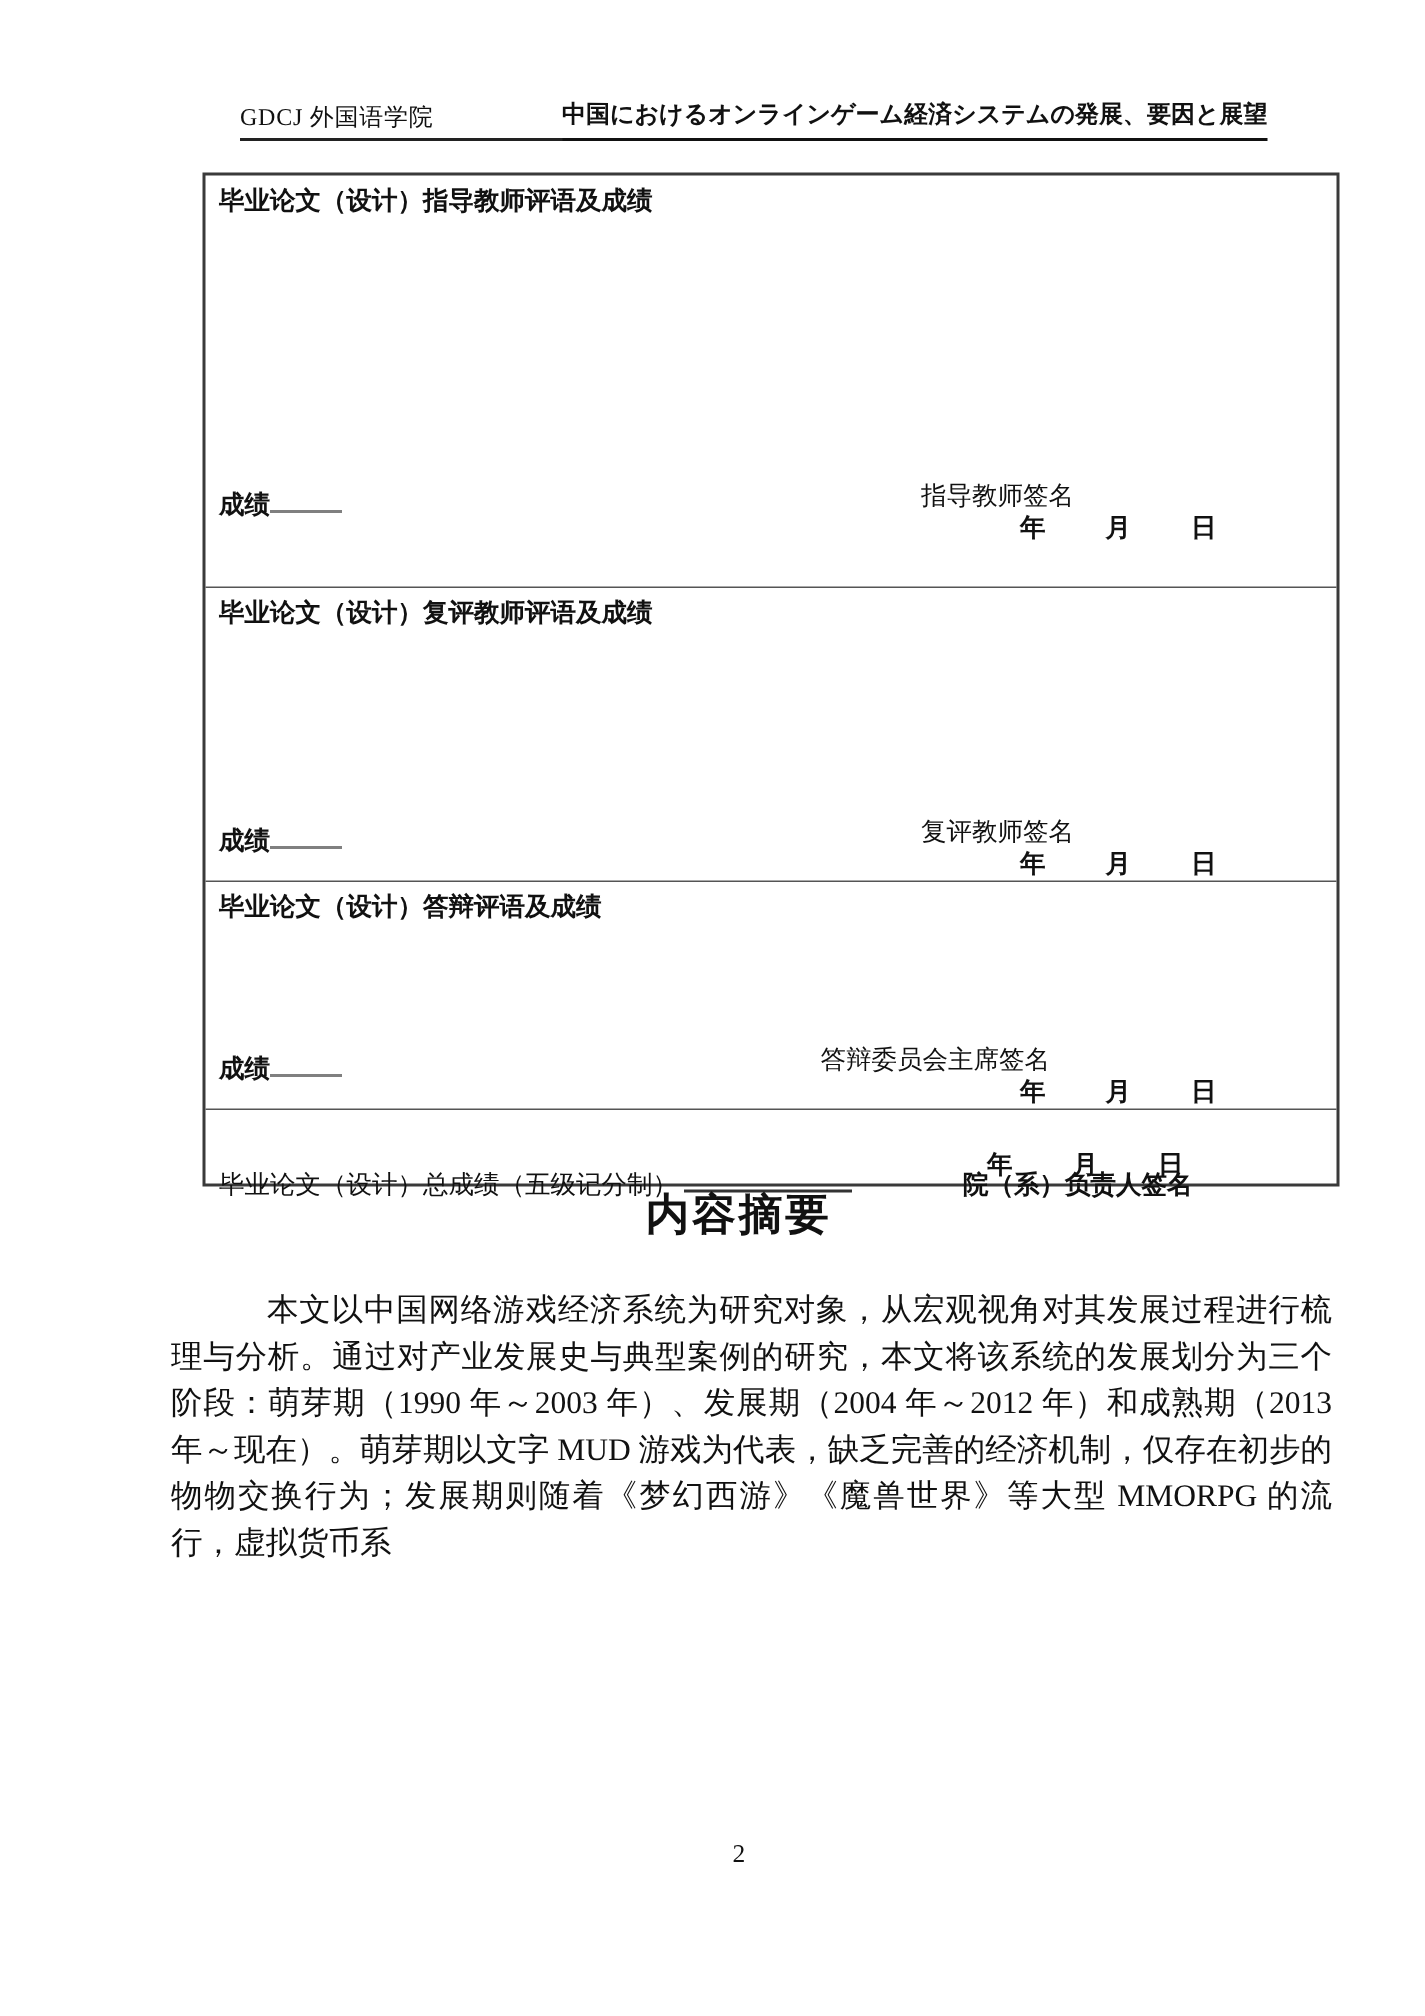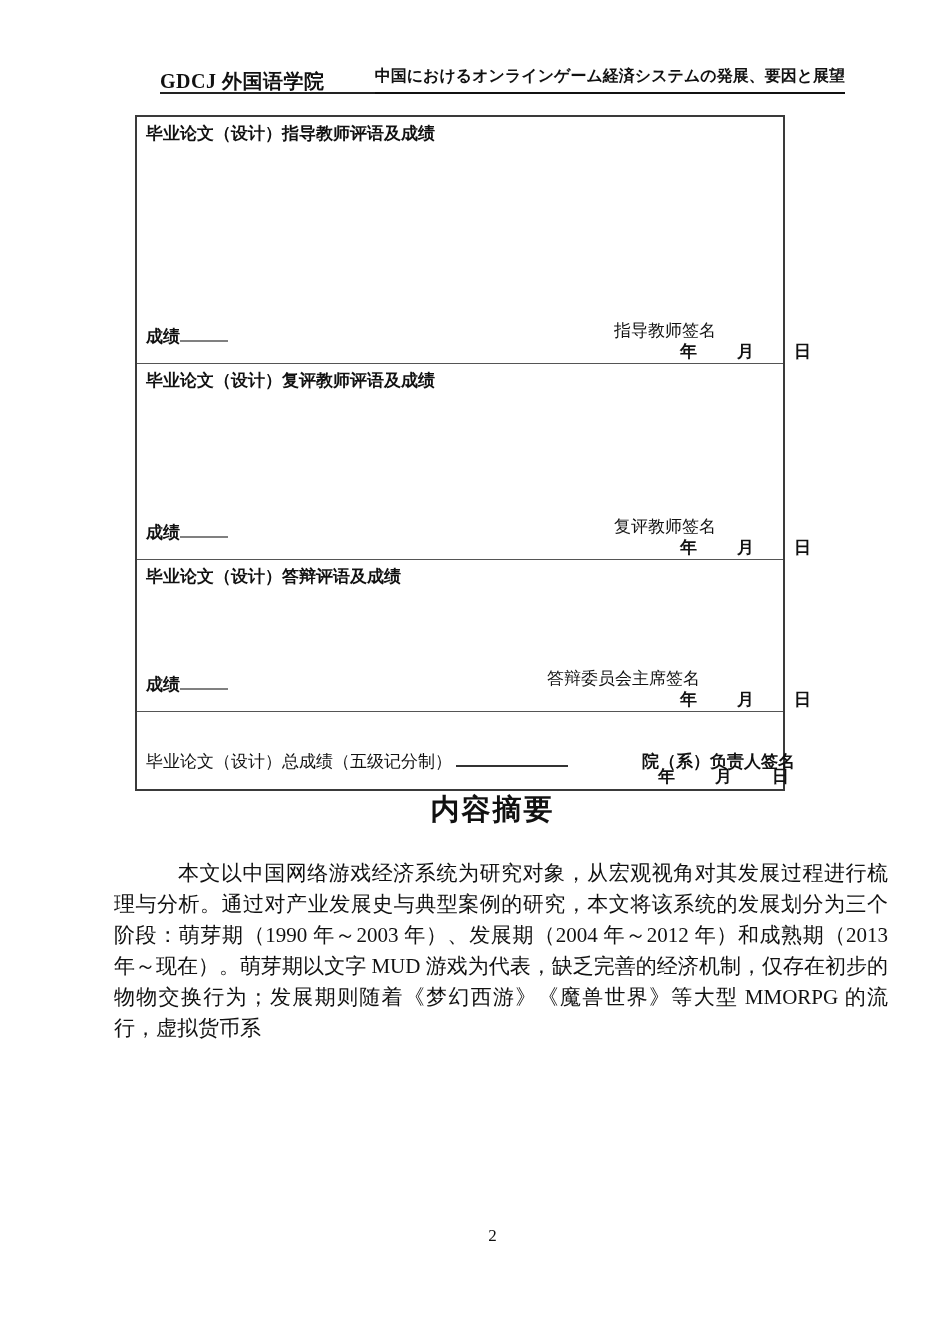--- a/index.html
+++ b/index.html
@@ -3,39 +3,39 @@
 <meta charset="utf-8">
 <style>
   html,body{margin:0;padding:0;background:#ffffff;}
   body{
     width:950px;height:1344px;position:relative;overflow:hidden;
     font-family:"Liberation Serif","DejaVu Serif",serif;color:#111;
   }
   
   .hdr-left{
     position:absolute;left:160px;top:68px;width:230px;height:24px;
-    font-size:20px;font-weight:700;border-bottom:2px solid #222;
+    font-size:16px;font-weight:400;border-bottom:2px solid #222;
     letter-spacing:.5px;white-space:nowrap;
   }
   .hdr-title{
     position:absolute;right:105px;top:66px;height:26px;
     font-family:"Liberation Sans","DejaVu Sans",sans-serif;
     font-size:16px;font-weight:bold;border-bottom:2px solid #111;
     white-space:nowrap;
   }
   
   .form-table{
-    position:absolute;left:135px;top:115px;width:650px;height:676px;
+    position:absolute;left:135px;top:115px;width:758px;height:676px;
     border:2px solid #3a3a3a;box-sizing:border-box;
     display:flex;flex-direction:column;
   }
   .form-row{position:relative;box-sizing:border-box;}
   .form-row + .form-row{border-top:1px solid #555;}
   .row-1{height:246px;}
-  .row-2{height:196px;}
+  .row-2{height:196px;margin-top:28px;}
   .row-3{height:152px;text-align:center;}
   .row-4{flex:1;}
   .row-title{
     position:absolute;left:9px;top:5px;
     font-size:17px;font-weight:bold;white-space:nowrap;
   }
   .score-wrap{position:absolute;left:9px;bottom:15px;font-size:17px;font-weight:bold;white-space:nowrap;}
   .score-blank{
     display:inline-block;width:48px;height:16px;
     border-bottom:2px solid #808080;vertical-align:baseline;

